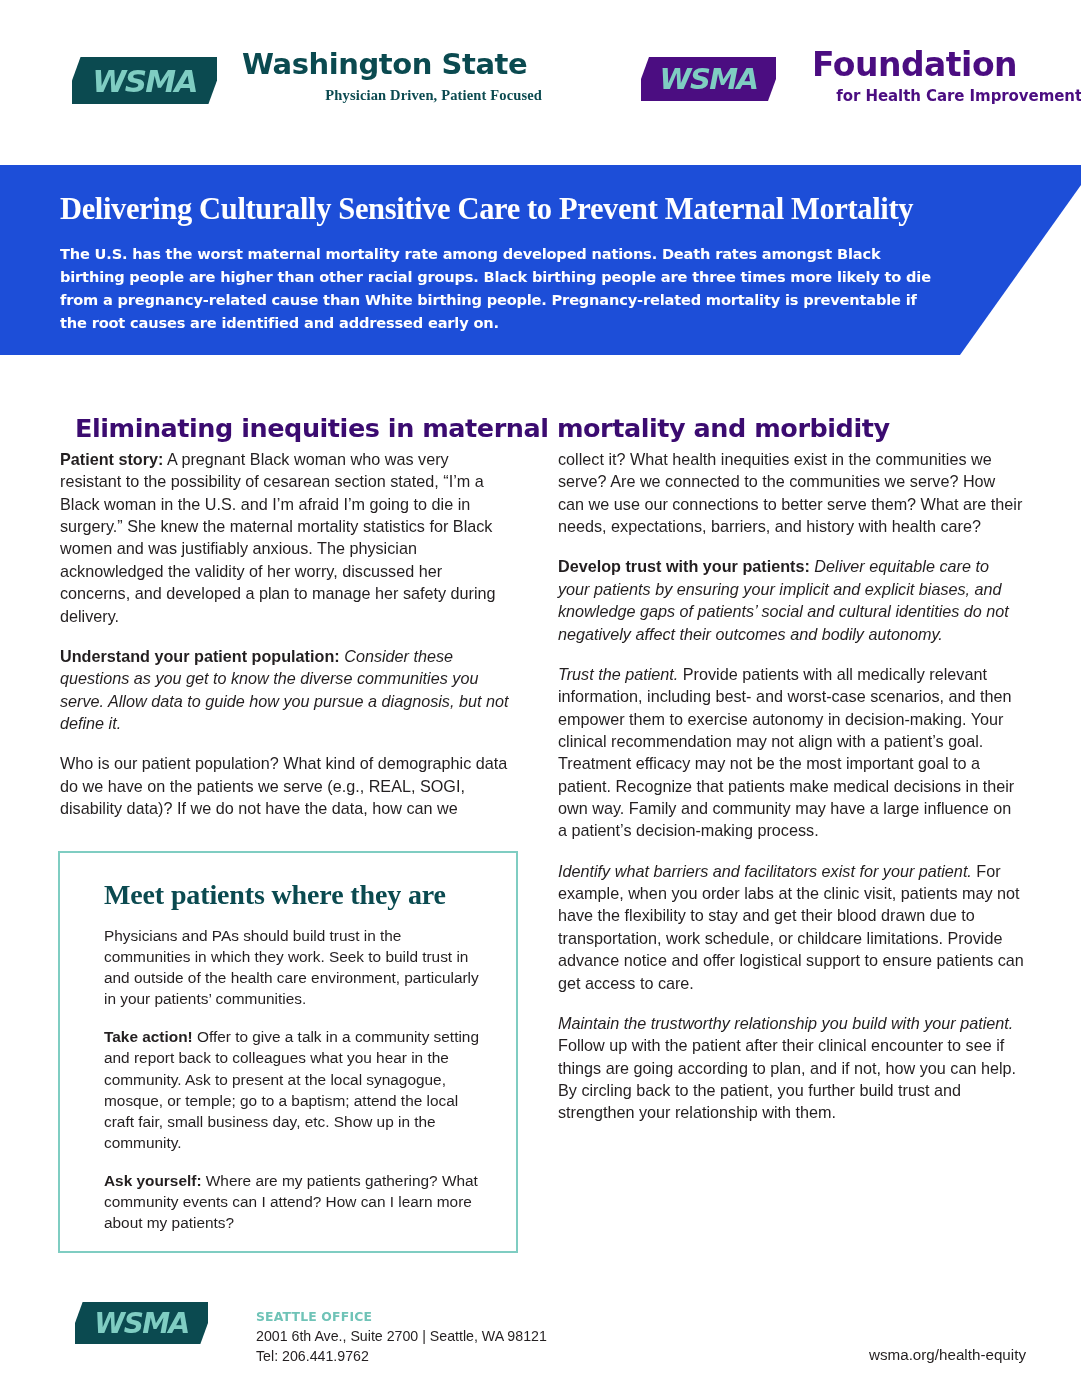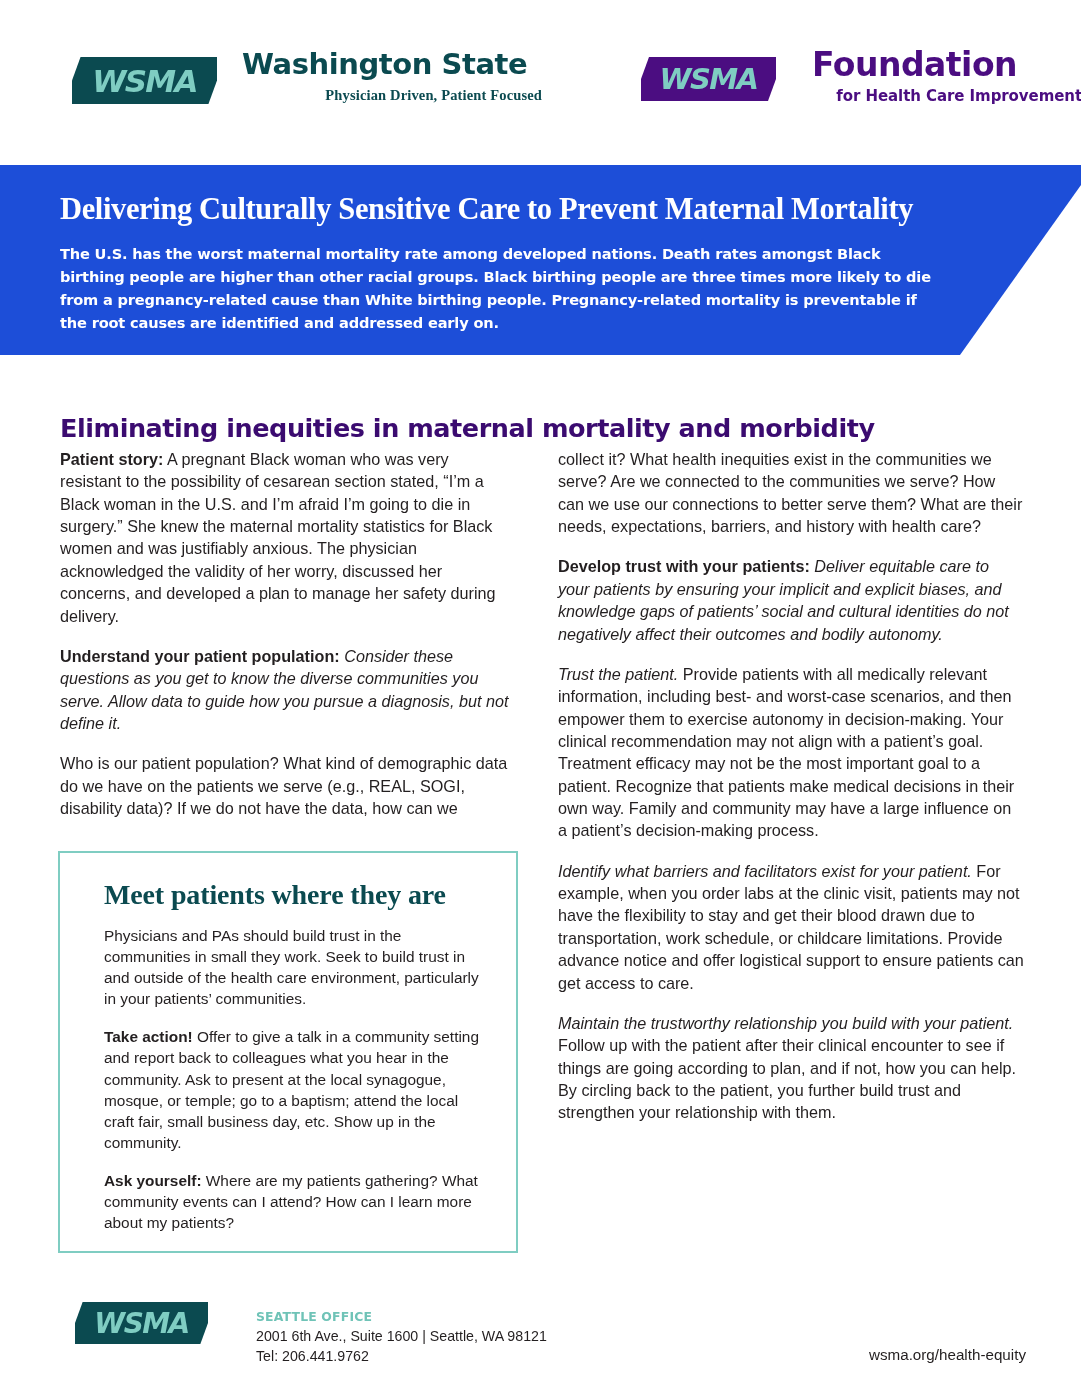--- a/index.html
+++ b/index.html
@@ -163,21 +163,21 @@
     font-weight: 700;
     font-size: 14.6px;
     line-height: 1.58;
     color: #ffffff;
     letter-spacing: -0.012em;
   }
 
   
   .section-heading {
     position: absolute;
-    left: 60px;
+    left: 75px;
     top: 392px;
     font-family: "DejaVu Sans", sans-serif;
     font-weight: 700;
     font-size: 25.5px;
     color: #3b0b70;
     letter-spacing: -0.018em;
     white-space: nowrap;
   }
 
   
@@ -318,36 +318,36 @@
   <p>collect it? What health inequities exist in the communities we serve? Are we connected to the communities we serve? How can we use our connections to better serve them? What are their needs, expectations, barriers, and history with health care?</p>
   <p><b>Develop trust with your patients:</b><i> Deliver equitable care to your patients by ensuring your implicit and explicit biases, and knowledge gaps of patients’ social and cultural identities do not negatively affect their outcomes and bodily autonomy.</i></p>
   <p><i>Trust the patient.</i><span> Provide patients with all medically relevant information, including best- and worst-case scenarios, and then empower them to exercise autonomy in decision-making. Your clinical recommendation may not align with a patient’s goal. Treatment efficacy may not be the most important goal to a patient. Recognize that patients make medical decisions in their own way. Family and community may have a large influence on a patient’s decision-making process.</span></p>
   <p><i>Identify what barriers and facilitators exist for your patient.</i><span> For example, when you order labs at the clinic visit, patients may not have the flexibility to stay and get their blood drawn due to transportation, work schedule, or childcare limitations. Provide advance notice and offer logistical support to ensure patients can get access to care.</span></p>
   <p><i>Maintain the trustworthy relationship you build with your patient.</i><span> Follow up with the patient after their clinical encounter to see if things are going according to plan, and if not, how you can help. By circling back to the patient, you further build trust and strengthen your relationship with them.</span></p>
 </div>
 
 <div class="callout">
   <div class="callout-title">Meet patients where they are</div>
   <div class="callout-body">
-    <p>Physicians and PAs should build trust in the communities in small they work. Seek to build trust in and outside of the health care environment, particularly in your patients’ communities.</p>
+    <p>Physicians and PAs should build trust in the communities in which they work. Seek to build trust in and outside of the health care environment, particularly in your patients’ communities.</p>
     <p><b>Take action!</b><span> Offer to give a talk in a community setting and report back to colleagues what you hear in the community. Ask to present at the local synagogue, mosque, or temple; go to a baptism; attend the local craft fair, small business day, etc. Show up in the community.</span></p>
     <p><b>Ask yourself:</b><span> Where are my patients gathering? What community events can I attend? How can I learn more about my patients?</span></p>
   </div>
 </div>
 
 <div class="footer">
 
   <div id="wsma-logo-footer">
     <div class="wsma-mark mark-box">
       <div class="para"></div>
       <div class="wordmark">WSMA</div>
     </div>
   </div>
 
   <div class="footer-address">
     <div class="office-label">SEATTLE OFFICE</div>
-    <div class="addr-line">2001 6th Ave., Suite 1600 | Seattle, WA 98121</div>
+    <div class="addr-line">2001 6th Ave., Suite 2700 | Seattle, WA 98121</div>
     <div class="addr-line">Tel: 206.441.9762</div>
   </div>
 
   <div class="footer-url">wsma.org/health-equity</div>
 
 </div>
 
 </body></html>

